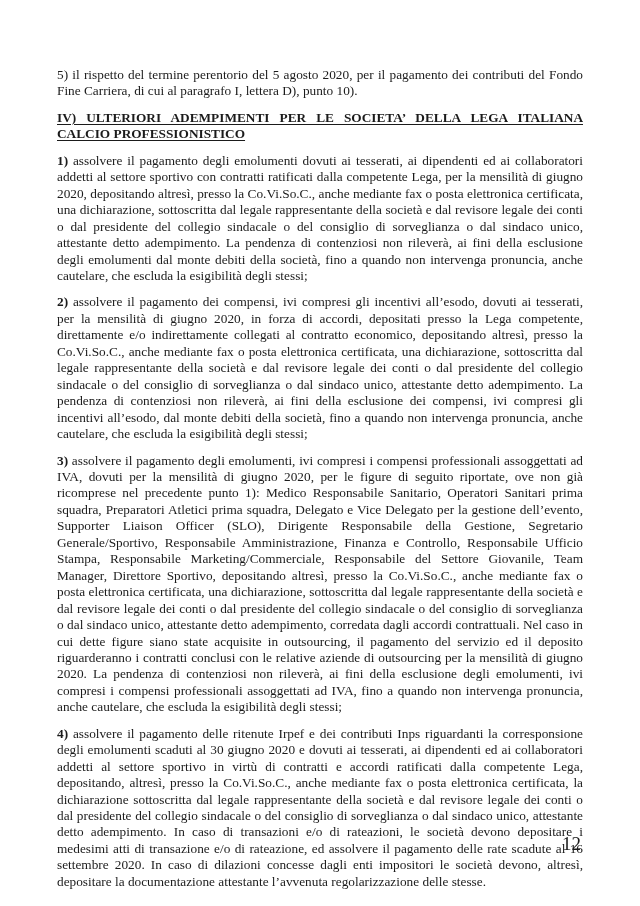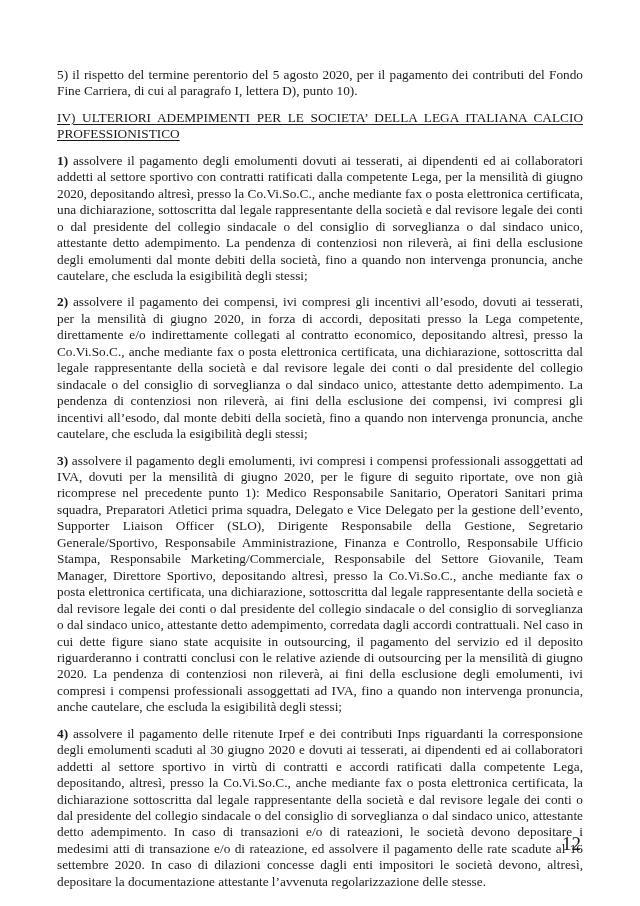--- a/index.html
+++ b/index.html
@@ -23,21 +23,21 @@
     color: #1b1b1b;
   }
   .body-par, .heading, .subheading {
     font-size: 13.3px;
     line-height: 16.45px;
     text-align: justify;
     margin: 0 0 10px 0;
     color: #1b1b1b;
   }
   .heading, .subheading {
-    font-weight: normal;
+    font-weight: bold;
     text-decoration: underline;
     text-decoration-thickness: 1px;
     text-underline-offset: 2px;
   }
   .marker-bold {
     font-weight: bold;
   }
   .page-number {
     position: absolute;
     top: 836px;

